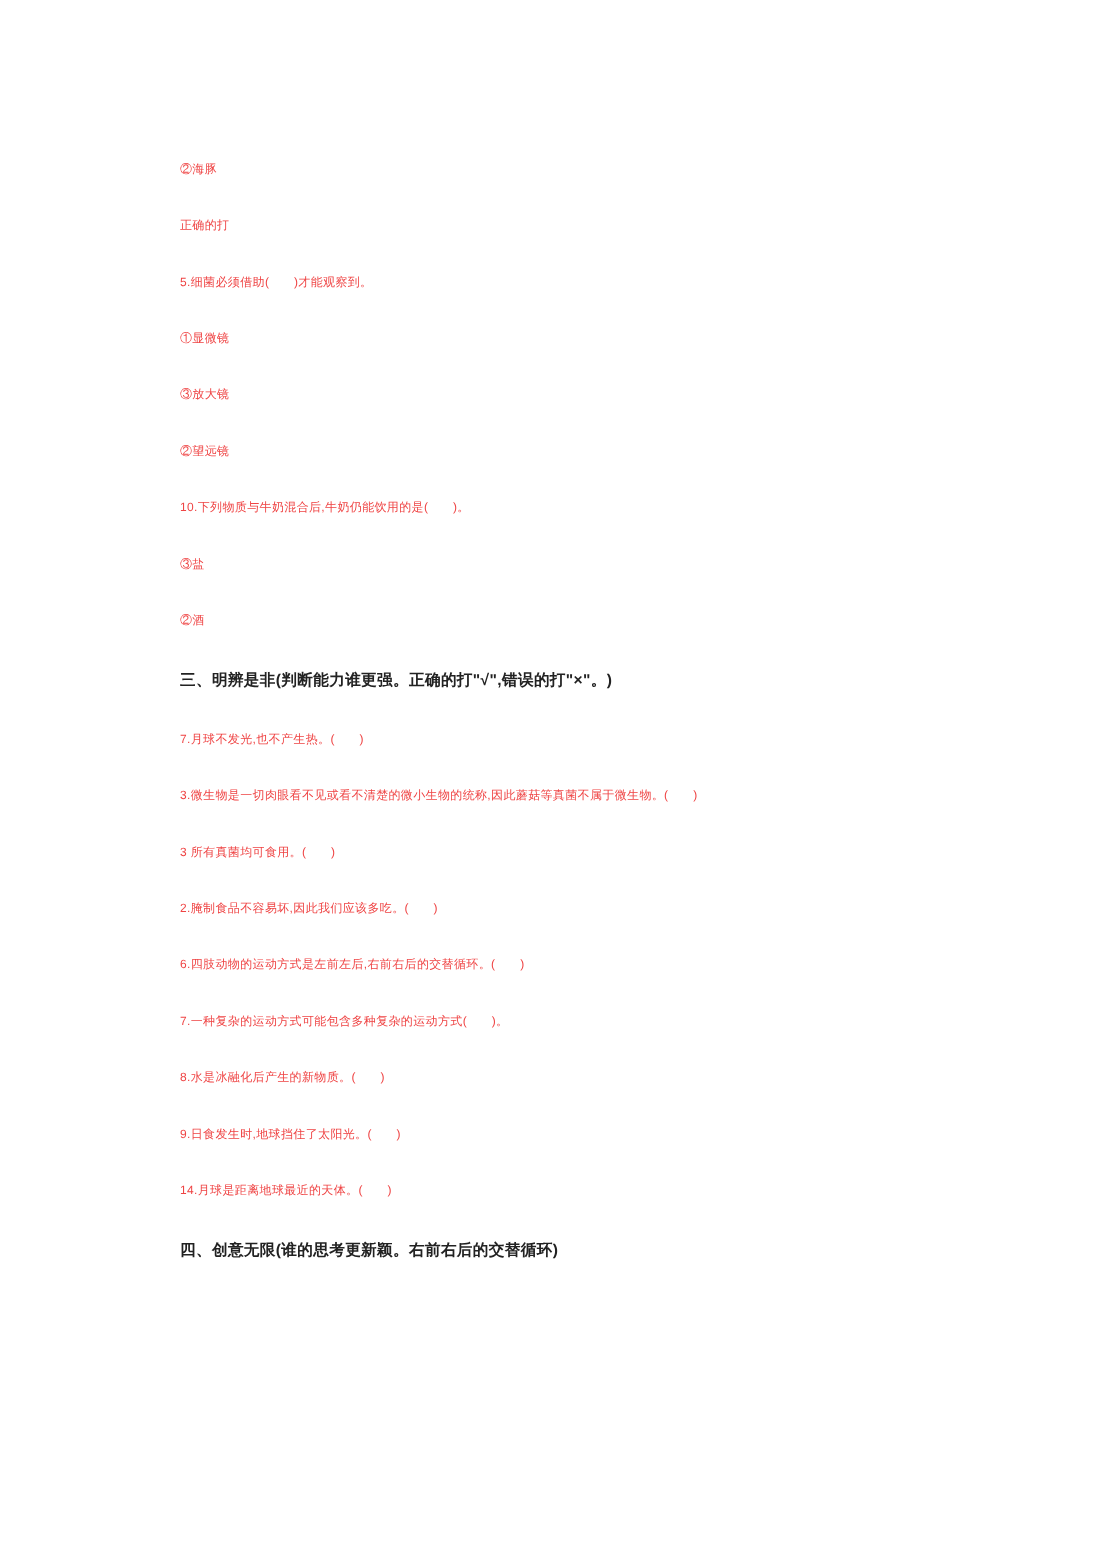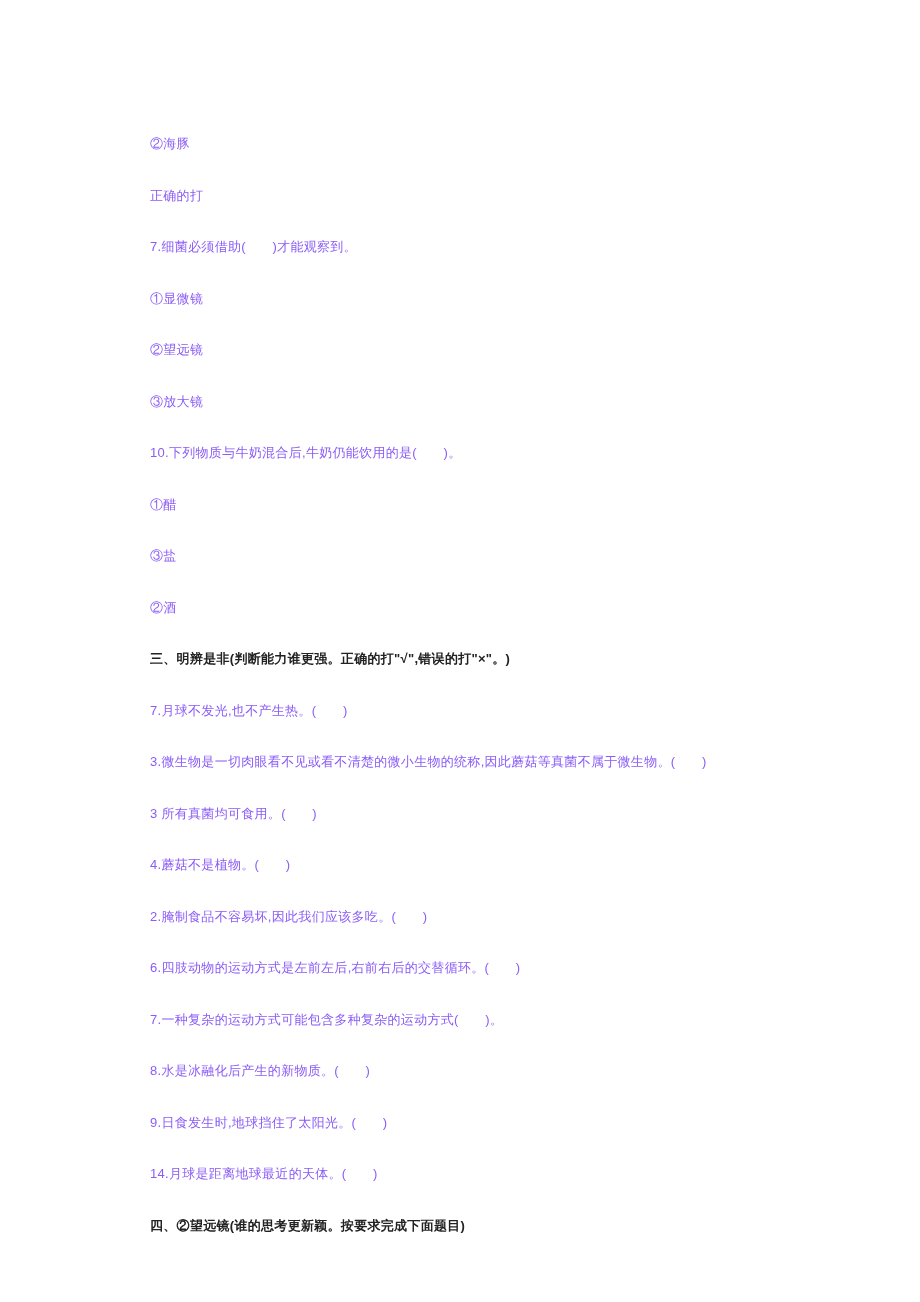--- a/index.html
+++ b/index.html
@@ -14,59 +14,57 @@
       height: 1302px;
       position: relative;
     }
     .content {
       position: absolute;
       left: 150px;
       top: 134px;
       width: 620px;
     }
     .line {
-      font-size: 13px;
-      color: #8b5cf6;
+      font-size: 10px;
+      color: #ef4444;
       line-height: 1.5;
       margin-bottom: 32px;
       letter-spacing: 0.3px;
     }
     .heading {
       font-size: 13px;
       color: #222222;
       font-weight: bold;
       line-height: 1.5;
       margin-bottom: 32px;
       letter-spacing: 0.3px;
     }
   </style>
 </head>
 <body>
 
 <div class="content">
   <div class="line">②海豚</div>
   <div class="line">正确的打</div>
 
-  <div class="line">7.细菌必须借助(　　)才能观察到。</div>
+  <div class="line">5.细菌必须借助(　　)才能观察到。</div>
   <div class="line">①显微镜</div>
+  <div class="line">③放大镜</div>
   <div class="line">②望远镜</div>
-  <div class="line">③放大镜</div>
 
   <div class="line">10.下列物质与牛奶混合后,牛奶仍能饮用的是(　　)。</div>
-  <div class="line">①醋</div>
   <div class="line">③盐</div>
   <div class="line">②酒</div>
 
   <div class="heading">三、明辨是非(判断能力谁更强。正确的打"√",错误的打"×"。)</div>
 
   <div class="line">7.月球不发光,也不产生热。(　　)</div>
   <div class="line">3.微生物是一切肉眼看不见或看不清楚的微小生物的统称,因此蘑菇等真菌不属于微生物。(　　)</div>
   <div class="line">3 所有真菌均可食用。(　　)</div>
-  <div class="line">4.蘑菇不是植物。(　　)</div>
   <div class="line">2.腌制食品不容易坏,因此我们应该多吃。(　　)</div>
   <div class="line">6.四肢动物的运动方式是左前左后,右前右后的交替循环。(　　)</div>
   <div class="line">7.一种复杂的运动方式可能包含多种复杂的运动方式(　　)。</div>
   <div class="line">8.水是冰融化后产生的新物质。(　　)</div>
   <div class="line">9.日食发生时,地球挡住了太阳光。(　　)</div>
   <div class="line">14.月球是距离地球最近的天体。(　　)</div>
 
-  <div class="heading">四、②望远镜(谁的思考更新颖。按要求完成下面题目)</div>
+  <div class="heading">四、创意无限(谁的思考更新颖。右前右后的交替循环)</div>
 </div>
 
 </body></html>

